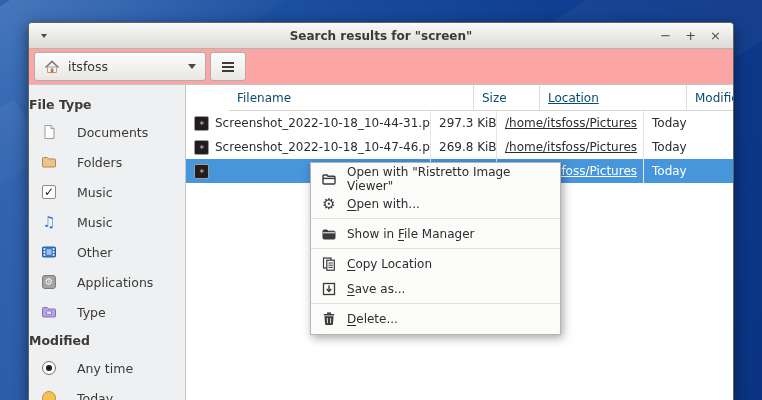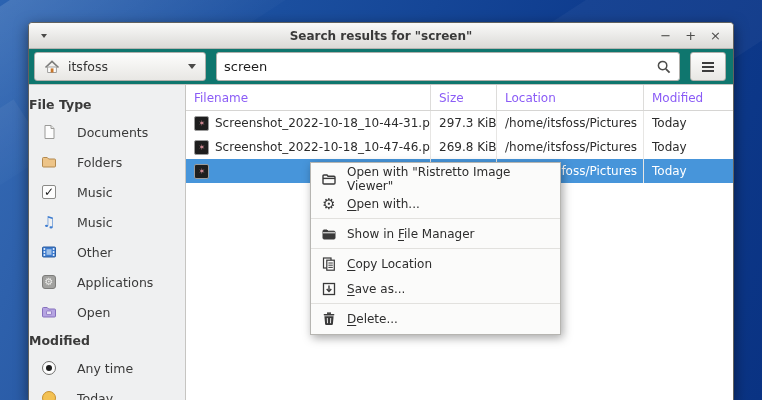--- a/index.html
+++ b/index.html
@@ -25,22 +25,22 @@
   .titlebar .title { position:absolute; left:0; right:0; text-align:center;
     font-weight:bold; font-size:12px; color:#3a3a3a; }
   .win-menu { margin-left:12px; z-index:1; cursor:default; }
   .caret { width:0; height:0; border-left:4px solid transparent; border-right:4px solid transparent;
     border-top:5px solid #4a4a48; }
   .caret.small { border-left-width:3.5px; border-right-width:3.5px; border-top-width:4.5px; }
   .win-controls { margin-left:auto; z-index:1; display:flex; gap:14px; padding-right:12px;
     color:#4d4d4b; font-size:13px; line-height:1; }
   .win-controls span { cursor:default; }
 
-  .toolbar { height:36px; flex:0 0 36px; background:#0f766e; border-bottom:1px solid #c6c5c2;
-    display:flex; align-items:center; padding:0 7px 0 5px; gap:10px; }
+  .toolbar { height:36px; flex:0 0 36px; background:#fca5a5; border-bottom:1px solid #c6c5c2;
+    display:flex; align-items:center; padding:0 7px 0 5px; gap:4px; }
   .btn { background:linear-gradient(#fdfdfc,#e8e7e4); border:1px solid #b0afab; border-radius:3px;
     height:29px; display:flex; align-items:center; font-size:12.5px; color:#333; }
   .loc-btn { width:172px; padding:0 9px; gap:8px; }
   .loc-btn .caret { margin-left:auto; }
   .entry { flex:1; background:#fff; border:1px solid #b0afab; border-radius:3px; height:29px;
     display:flex; align-items:center; padding:0 7px; }
   .entry input { border:none; outline:none; flex:1; font:13px "DejaVu Sans","Liberation Sans",sans-serif;
     color:#1c1c1c; background:transparent; }
   .menu-btn { width:36px; justify-content:center; }
 
@@ -55,28 +55,28 @@
     display:flex; align-items:center; justify-content:center; font-size:12px; font-weight:bold; color:#1a1a1a; line-height:1; }
   .radio-icon { width:14px; height:14px; border:1px solid #6e6e6c; border-radius:50%; background:#fdfdfd;
     display:flex; align-items:center; justify-content:center; }
   .radio-icon .dot { width:6px; height:6px; border-radius:50%; background:#1c1c1c; }
   .clock-icon { width:14px; height:14px; border-radius:50%; background:#f3c153; border:1px solid #c79132; }
   .app-icon { width:14px; height:14px; background:#a2a2a0; border:1px solid #7c7c7a; border-radius:3px;
     color:#ececea; font-size:10px; display:flex; align-items:center; justify-content:center; line-height:1; }
   .music-glyph { font-size:15px; color:#3d7cd0; line-height:1; }
 
   .table { flex:1; background:#fff; display:flex; flex-direction:column; font-size:12px; color:#2c2c2c; overflow:hidden; }
-  .thead { display:flex; height:26px; flex:0 0 26px; border-bottom:1px solid #d6d5d3; color:#8b5cf6; }
+  .thead { display:flex; height:26px; flex:0 0 26px; border-bottom:1px solid #d6d5d3; color:#0c4a6e;margin-left:43px; }
   .th { display:flex; align-items:center; padding-left:8px; border-right:1px solid #dddcda; cursor:default; }
   .tr { display:flex; height:24px; flex:0 0 24px; }
   .td { display:flex; align-items:center; padding-left:8px; border-right:1px solid #e7e6e4;
     white-space:nowrap; overflow:hidden; }
   .col-filename { width:245px; flex:0 0 245px; }
   .col-size { width:66px; flex:0 0 66px; }
-  .col-location { width:147px; flex:0 0 147px; }
+  .col-location { width:147px; flex:0 0 147px;text-decoration:underline; }
   .col-modified { flex:1; border-right:none !important; }
   .tr.selected { background:#4795da; color:#fff; }
   .file-icon { width:15px; height:15px; flex:0 0 15px; background:#1e1e1e; border:1px solid #9b9b9b;
     border-radius:2px; margin-right:6px; position:relative; }
   .file-icon::after { content:"✶"; position:absolute; color:#d9909a; font-size:8px; left:3.5px; top:2.5px; }
 
   .context-menu { position:absolute; left:310px; top:162px; width:251px; background:#fbfbfa;
     border:1px solid #b6b5b1; box-shadow:2px 3px 9px rgba(0,0,0,.35); padding:3px 0; z-index:10;
     font-size:12px; color:#2d2d2d; }
   .menu-item { height:25px; display:flex; align-items:center; gap:10px; padding:0 10px; cursor:default; }
@@ -114,29 +114,20 @@
           <svg width="16" height="16" viewBox="0 0 16 16">
             <path d="M1.5 8.5 L8 2.3 L14.5 8.5" fill="none" stroke="#7d7d7b" stroke-width="1.7"></path>
             <path d="M3.6 8 L3.6 13.5 L12.4 13.5 L12.4 8 Z" fill="#fdfdfc" stroke="#a0a09e" stroke-width="1"></path>
             <rect x="6.7" y="9.4" width="2.8" height="4.1" fill="#c8762a"></rect>
           </svg>
         </span>
         <span>itsfoss</span>
         <div class="caret"></div>
       </div>
 
-      <div class="entry">
-        <input type="text" value="screen" style="">
-        <span class="icon16">
-          <svg width="16" height="16" viewBox="0 0 16 16">
-            <circle cx="6.6" cy="6.6" r="4.2" fill="none" stroke="#4d4d4b" stroke-width="1.5"></circle>
-            <line x1="9.8" y1="9.8" x2="13.6" y2="13.6" stroke="#4d4d4b" stroke-width="1.8"></line>
-          </svg>
-        </span>
-      </div>
 
       <div class="btn menu-btn">
         <span class="icon16">
           <svg width="14" height="12" viewBox="0 0 14 12">
             <line x1="1" y1="2" x2="13" y2="2" stroke="#3c3c3c" stroke-width="1.8"></line>
             <line x1="1" y1="6" x2="13" y2="6" stroke="#3c3c3c" stroke-width="1.8"></line>
             <line x1="1" y1="10" x2="13" y2="10" stroke="#3c3c3c" stroke-width="1.8"></line>
           </svg>
         </span>
       </div>
@@ -202,21 +193,21 @@
           <span>Applications</span>
         </div>
 
         <div class="side-item">
           <span class="icon16">
             <svg width="16" height="16" viewBox="0 0 16 16">
               <path d="M1.5 4.5 Q1.5 3.5 2.5 3.5 H6.2 L7.7 5 H13.5 Q14.5 5 14.5 6 V12 Q14.5 13 13.5 13 H2.5 Q1.5 13 1.5 12 Z" fill="#b5a4e2" stroke="#8670bd"></path>
               <rect x="5.5" y="7" width="5" height="3.6" rx="0.6" fill="#e7e1f6" stroke="#8670bd" stroke-width="0.8"></rect>
             </svg>
           </span>
-          <span>Open</span>
+          <span>Type</span>
         </div>
 
         <div class="side-header">Modified</div>
 
         <div class="side-item">
           <span class="icon16">
             <span class="radio-icon">
                 <span class="dot"></span>
               </span>
           </span>

